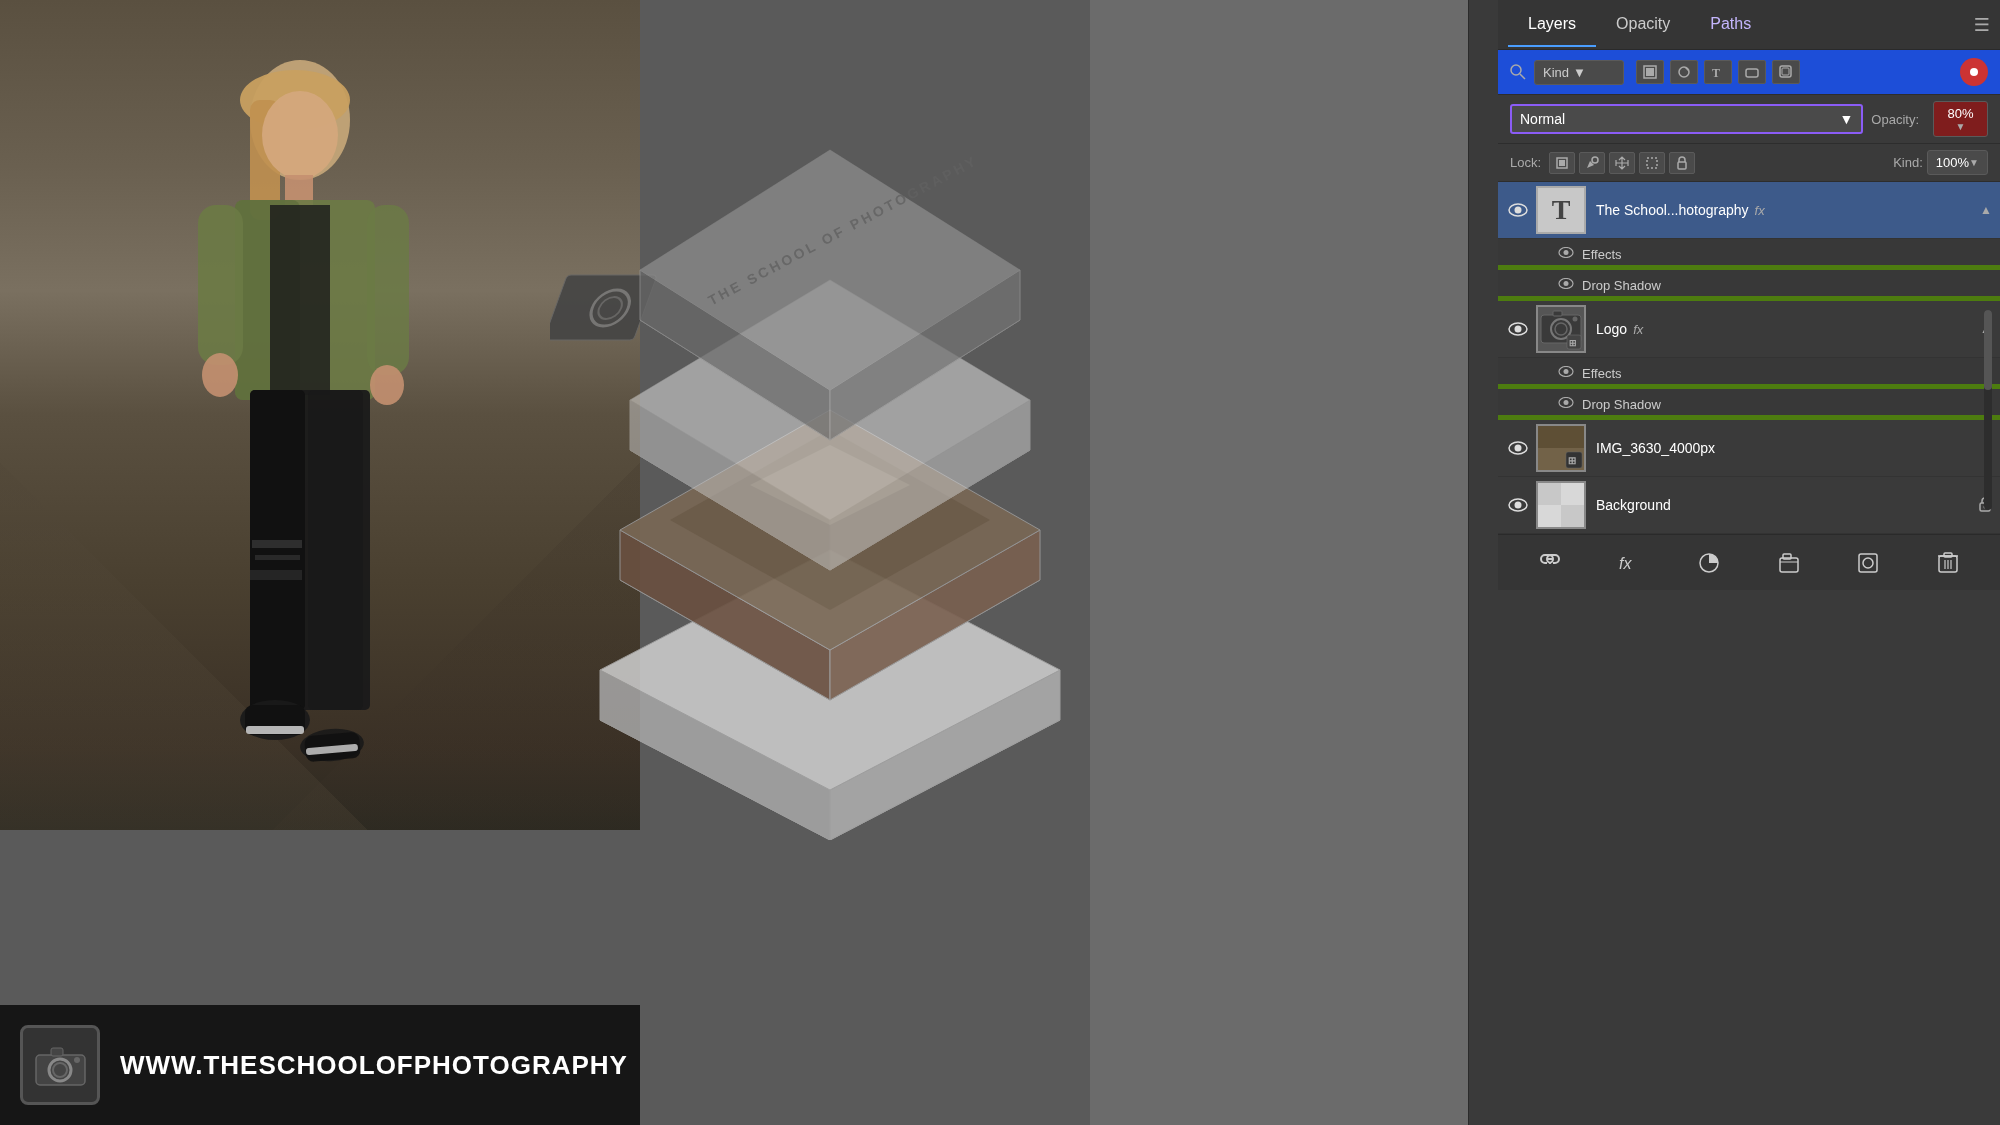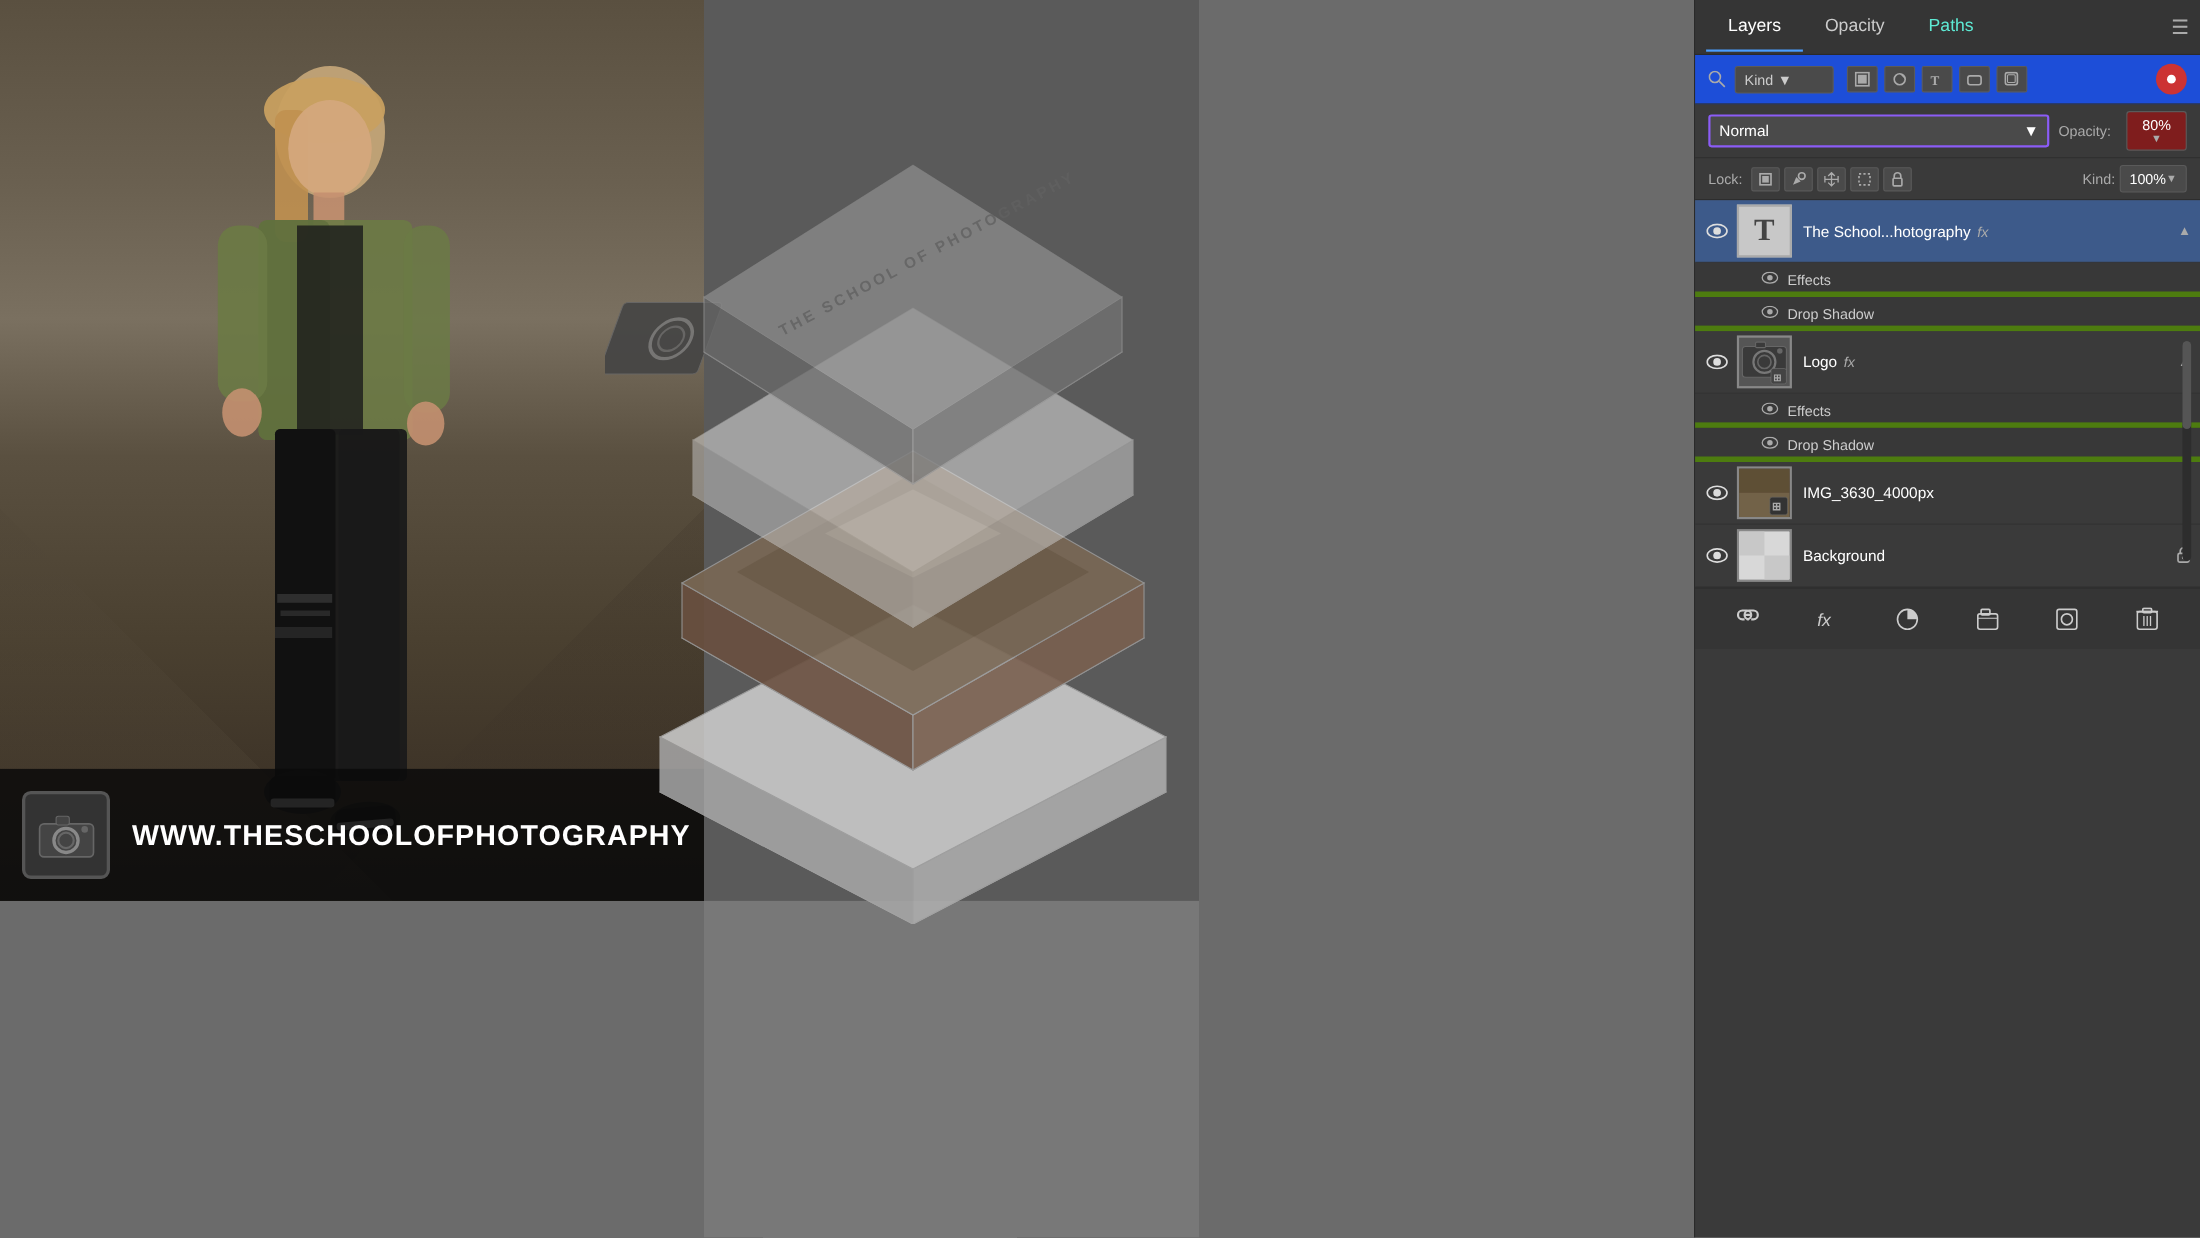--- a/index.html
+++ b/index.html
@@ -10,21 +10,21 @@
       font-family: 'Arial', sans-serif;
       overflow: hidden;
       position: relative;
     }
 
     
     .canvas-area {
       position: absolute;
       left: 0; top: 0;
       width: 1090px;
-      height: 819px;
+      height: 1125px;
       background: #5a5a5a;
       overflow: hidden;
     }
 
     
     .watermark-bar {
       position: absolute;
       left: 0; bottom: 0;
       width: 640px;
       height: 120px;
@@ -52,24 +52,25 @@
       font-size: 26px;
       font-weight: bold;
       letter-spacing: 1px;
       font-family: Arial, sans-serif;
     }
 
     
     .panels-area {
       position: absolute;
       right: 0; top: 0;
-      width: 460px;
+      width: 532px;
       height: 1125px;
       background: #3a3a3a;
       border-left: 1px solid #2a2a2a;
+      padding-left: 29px;
     }
 
     
     .tabs-bar {
       display: flex;
       align-items: center;
       background: #353535;
       border-bottom: 1px solid #2a2a2a;
       padding: 0 10px;
       height: 50px;
@@ -597,21 +598,21 @@
       <text x="155" y="240" fill="rgba(100,100,100,0.8)" font-size="14" font-family="Arial" font-weight="bold" letter-spacing="3" transform="rotate(-28 250 250) skewX(0)">THE SCHOOL OF PHOTOGRAPHY</text>
     </g>
   </svg>
 </div>
 
 <div class="panels-area">
 
   <div class="tabs-bar">
     <div class="tab" style="color: rgb(255, 255, 255); border-bottom: 2px solid rgb(74, 158, 255);">Layers</div>
     <div class="tab" style="color: rgb(204, 204, 204); border-bottom: 2px solid transparent;">Opacity</div>
-    <div class="tab active" style="color: #5eead4; border-bottom: 2px solid transparent;">Paths</div>
+    <div class="tab active" style="color: #c4b5fd; border-bottom: 2px solid transparent;">Paths</div>
     <span class="tab-menu-icon">☰</span>
   </div>
 
   <div class="filter-row">
     <svg width="16" height="16" viewBox="0 0 16 16">
       <circle cx="6" cy="6" r="5" fill="none" stroke="#aaa" stroke-width="1.5"></circle>
       <line x1="10" y1="10" x2="15" y2="15" stroke="#aaa" stroke-width="1.5"></line>
     </svg>
     <div class="kind-dropdown">
       <span>Kind</span>

